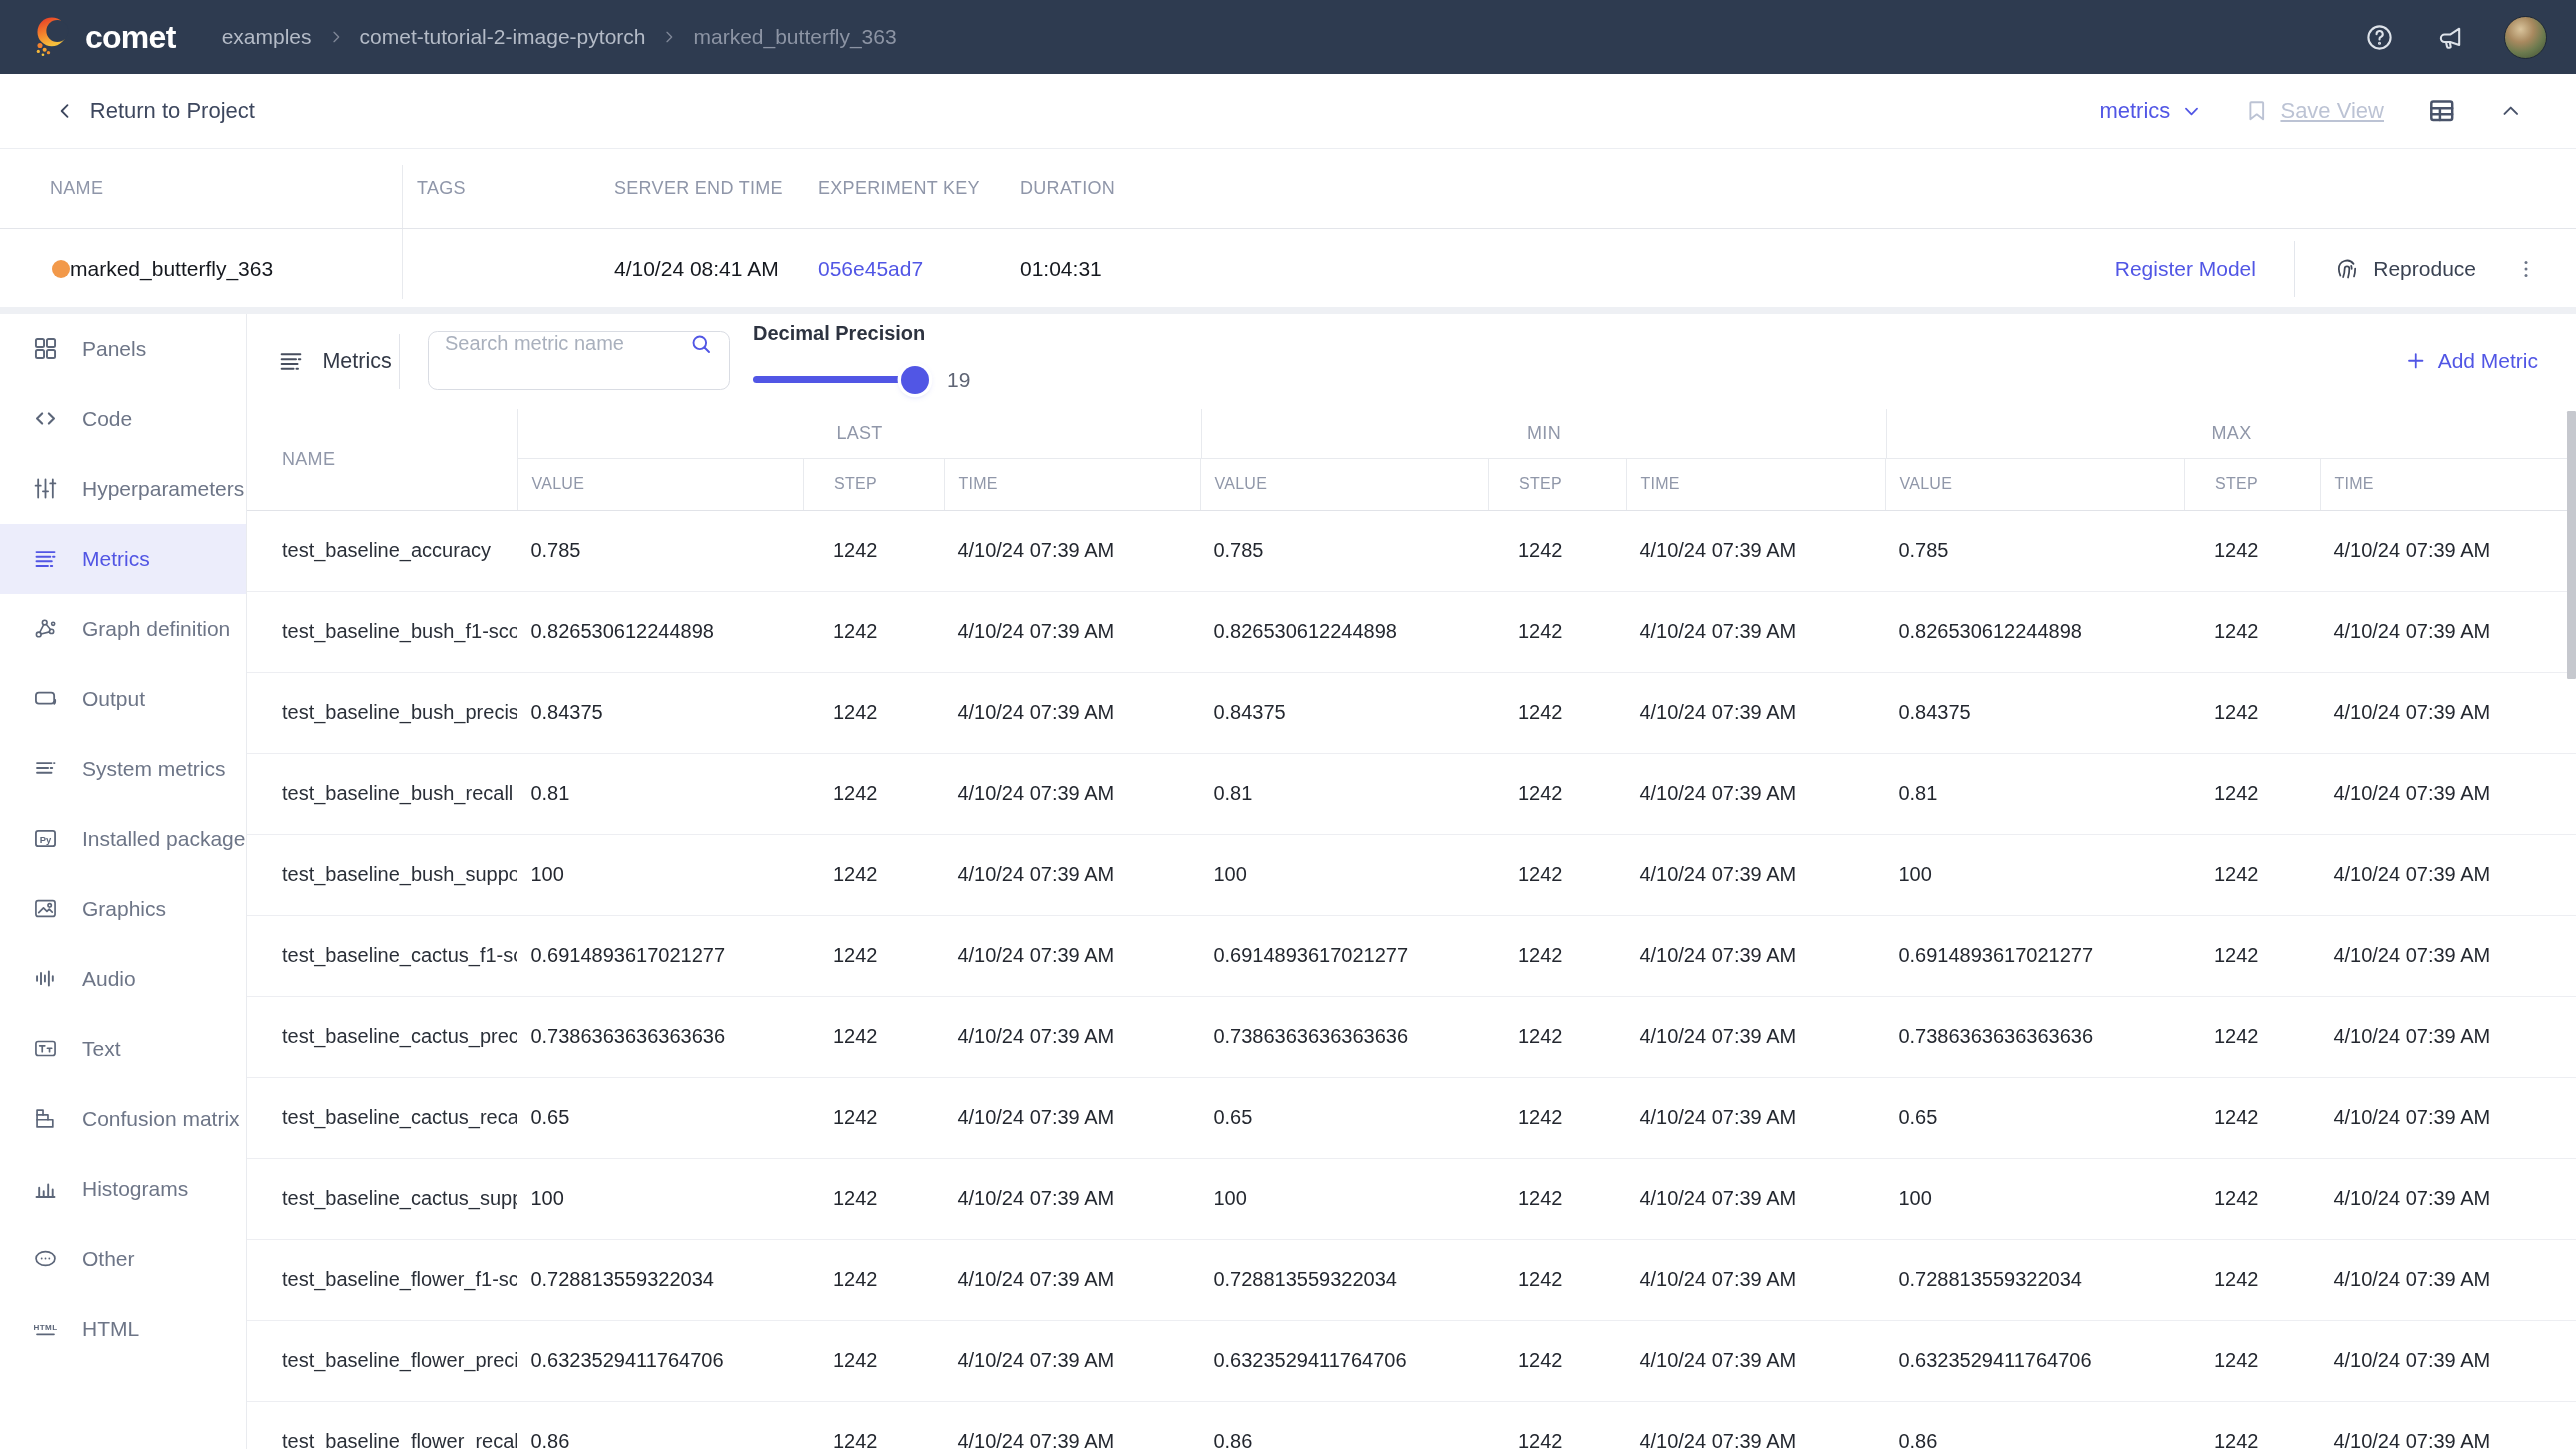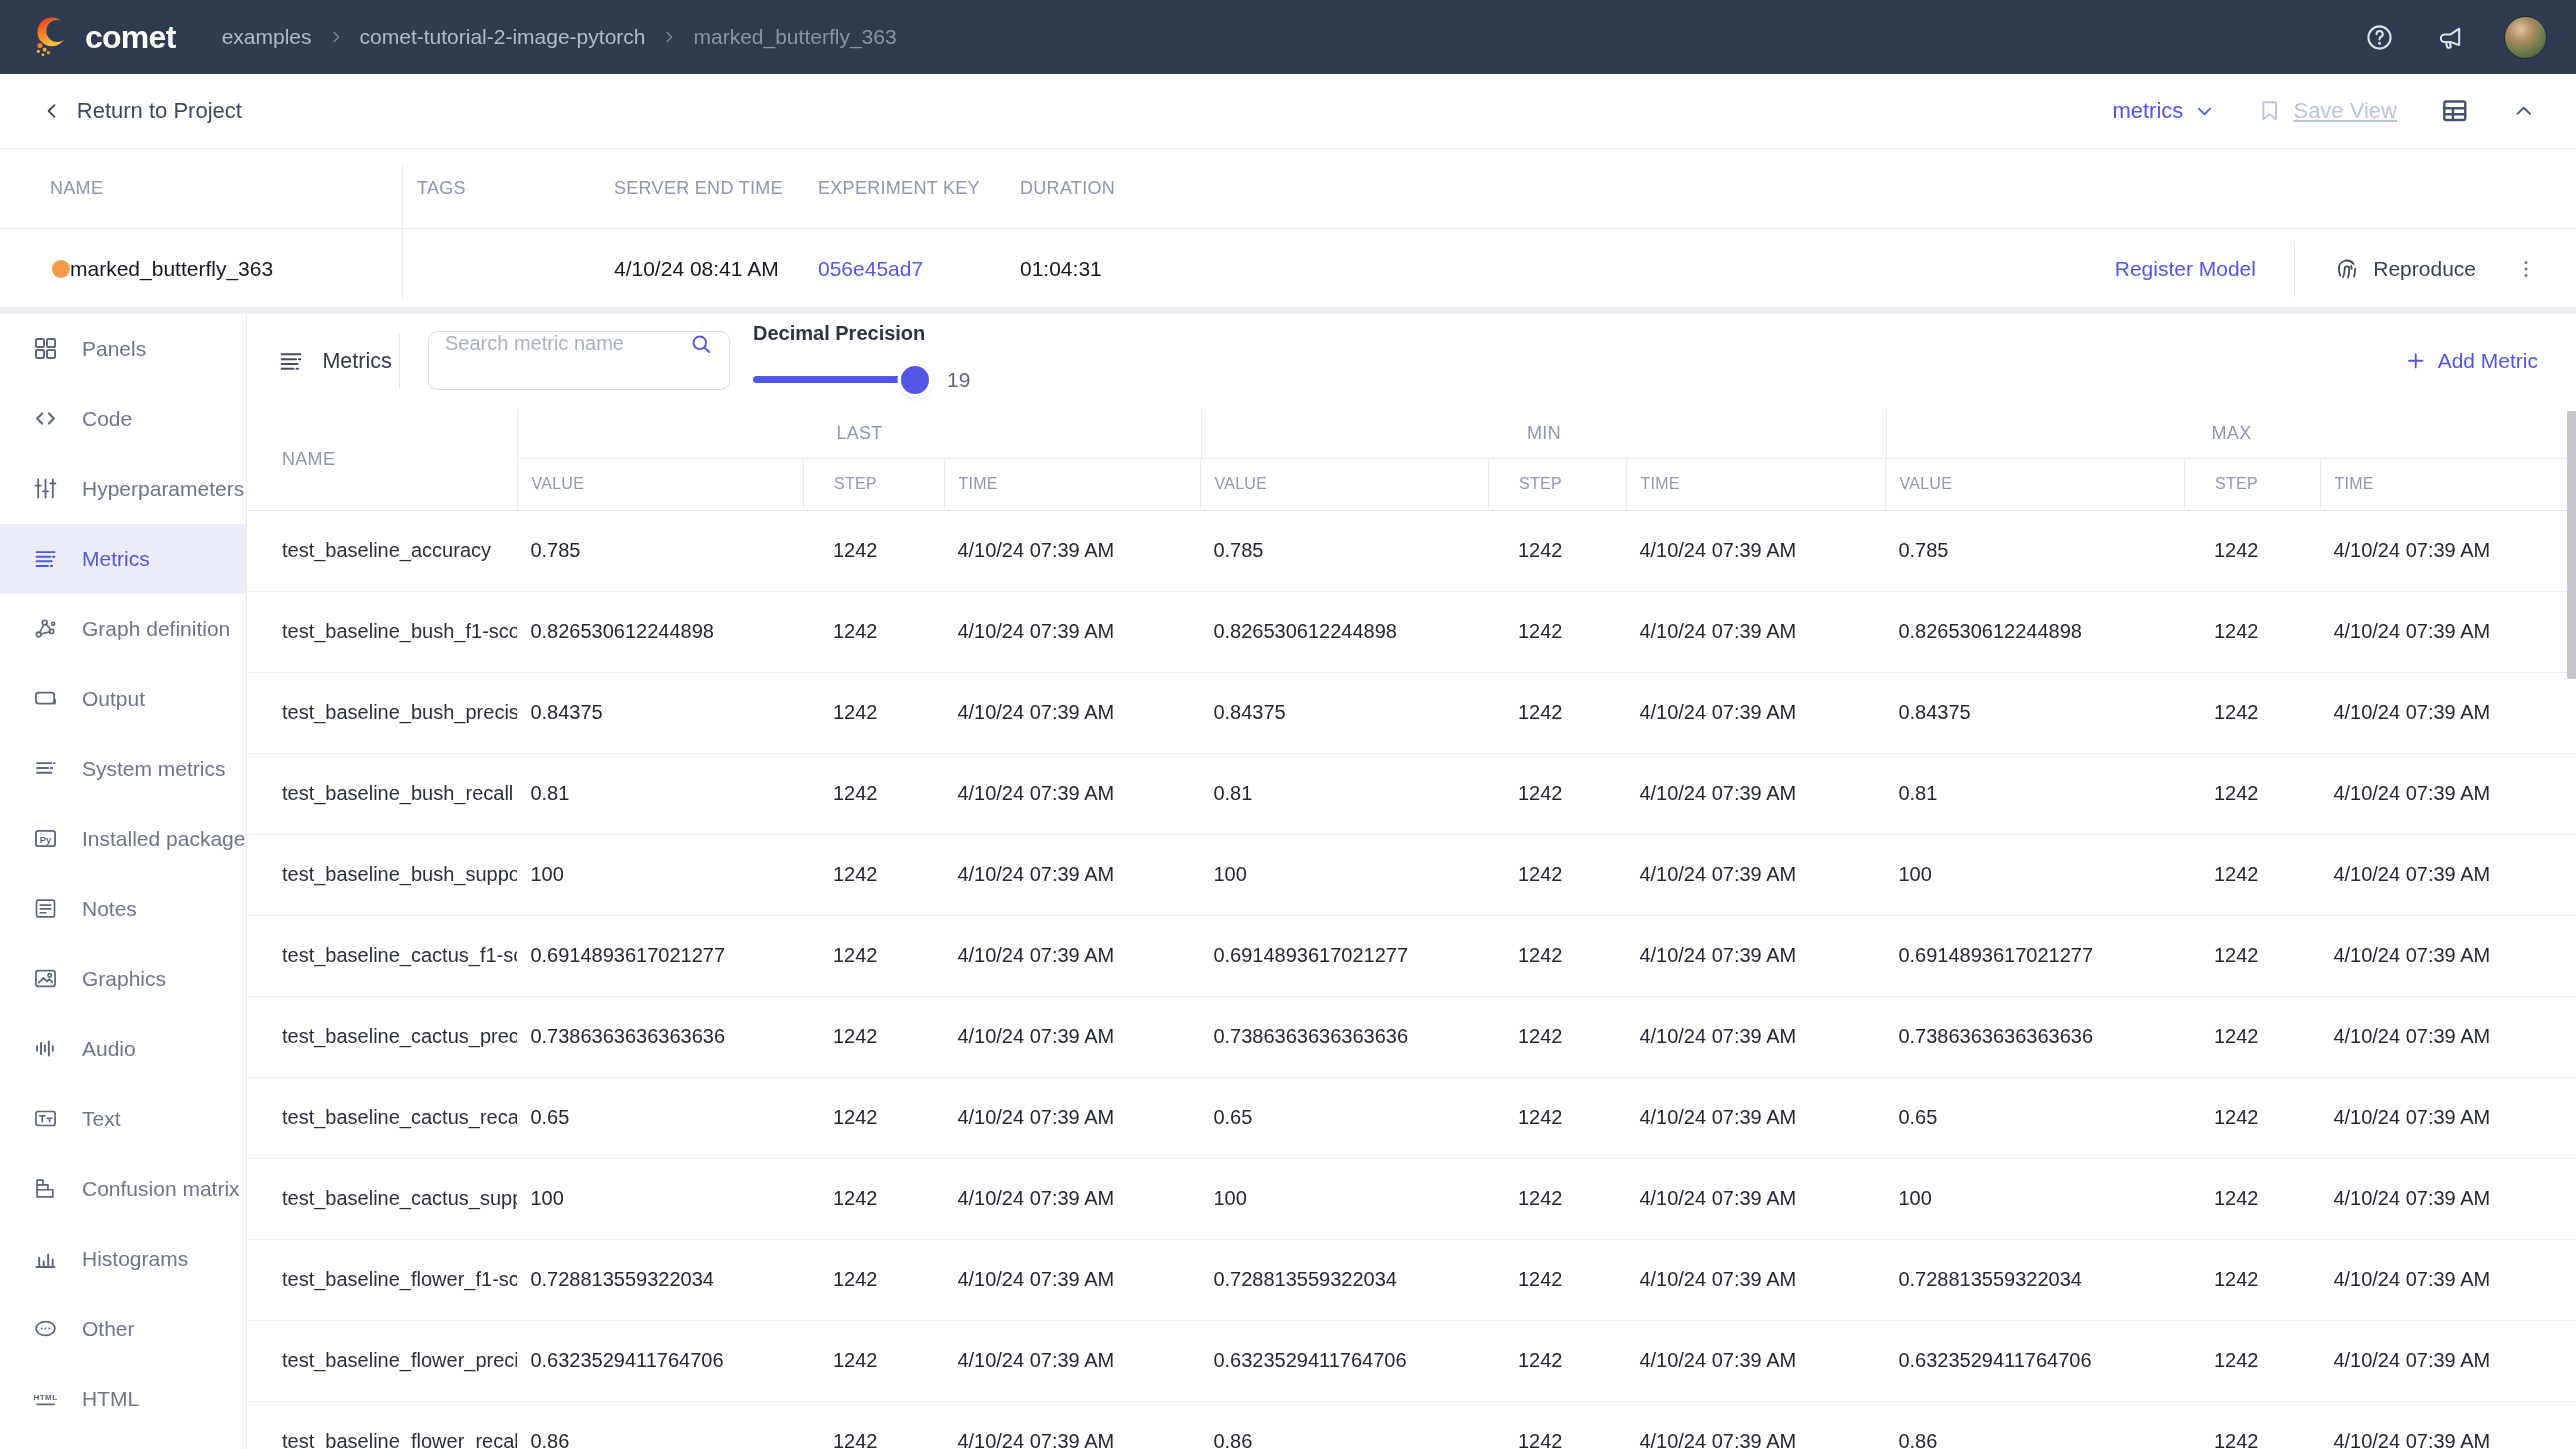--- a/index.html
+++ b/index.html
@@ -19,21 +19,21 @@
   .crumb.current { color: #8c94a4; cursor: default; }
   .crumb-sep { width: 16px; height: 16px; color: #7f8797; }
   .top-right { margin-left: auto; display: flex; align-items: center; gap: 39px; }
   .tbtn { width: 31px; height: 31px; color: #dde2e9; cursor: pointer; }
   .avatar { width: 43px; height: 43px; border-radius: 50%; cursor: pointer;
     background: radial-gradient(circle at 38% 30%, #d9c49c 0%, #a8895f 34%, #6b7a4e 62%, #3c4a33 100%);
     border: 0.7px solid #1f2937; }
 
   
   .toolbar { height: 75px; background: #fff; display: flex; align-items: center;
-    padding: 0 42px; border-bottom: 1.3px solid #eceef2; }
+    padding: 0 55px; border-bottom: 1.3px solid #eceef2; }
   .return { display: flex; align-items: center; gap: 14.8px; color: #3d475e; font-size: 22px; }
   .return .ic { width: 20px; height: 20px; }
   .tool-right { margin-left: auto; display: flex; align-items: center; gap: 43px; }
   .view-select { display: flex; align-items: center; gap: 12px; color: #5156e5; font-size: 22px; }
   .view-select .ic { width: 19px; height: 19px; }
   .save-view { display: flex; align-items: center; gap: 10.7px; color: #bcc3d4; font-size: 22px; cursor: default; text-decoration: underline; }
   .save-view .ic { width: 25.5px; height: 25.5px; }
   .tool-icon { width: 29.5px; height: 29.5px; color: #49536a; cursor: pointer; }
   .tool-icon.small { width: 21.5px; height: 21.5px; }
 
@@ -335,29 +335,20 @@
   <div class="side-item">
     <span class="ic side-icon">
           <svg viewBox="0 0 24 24" fill="none" stroke="currentColor" stroke-width="1.6" stroke-linecap="round" stroke-linejoin="round" style="font-size:31px">
             <rect x="3.5" y="5.2" width="17" height="13.6" rx="2"></rect>
             <text x="12" y="15.6" text-anchor="middle" font-size="8.4" font-weight="700" fill="currentColor" stroke="none" font-family="Liberation Sans, sans-serif">Py</text>
           </svg>
         </span>
     <span class="side-label">Installed packages</span>
   </div>
 
-  <div class="side-item">
-    <span class="ic side-icon">
-          <svg viewBox="0 0 24 24" fill="none" stroke="currentColor" stroke-width="1.5" stroke-linecap="round" stroke-linejoin="round">
-            <rect x="4" y="4.5" width="16" height="15" rx="2"></rect>
-            <path d="M7.4 9h9.2M7.4 12.4h9.2M7.4 15.8h4.8"></path>
-          </svg>
-        </span>
-    <span class="side-label">Notes</span>
-  </div>
 
   <div class="side-item">
     <span class="ic side-icon">
           <svg viewBox="0 0 24 24" fill="none" stroke="currentColor" stroke-width="1.5" stroke-linecap="round" stroke-linejoin="round">
             <rect x="3.5" y="5" width="17" height="14" rx="2"></rect>
             <circle cx="15.7" cy="9.2" r="1.5"></circle>
             <path d="M6 15.6l4.2-4.2 3.1 3.1 2-2 2.7 2.7"></path>
           </svg>
         </span>
     <span class="side-label">Graphics</span>

